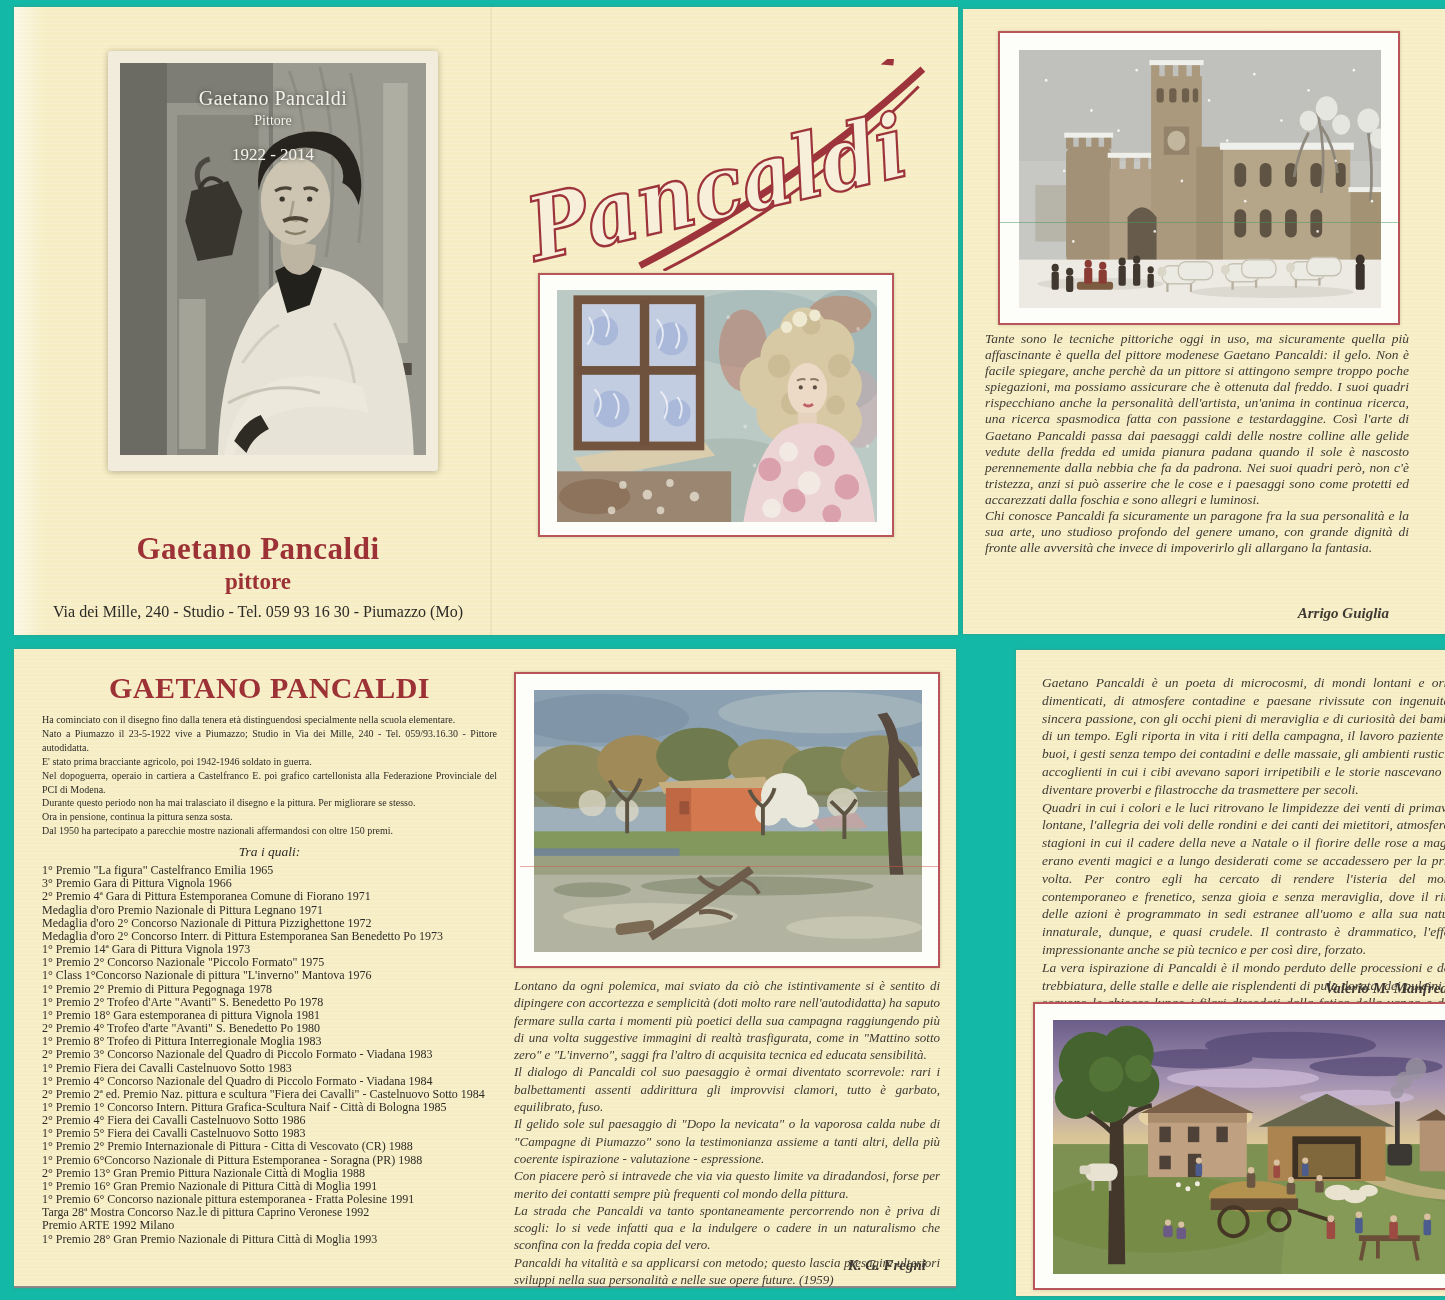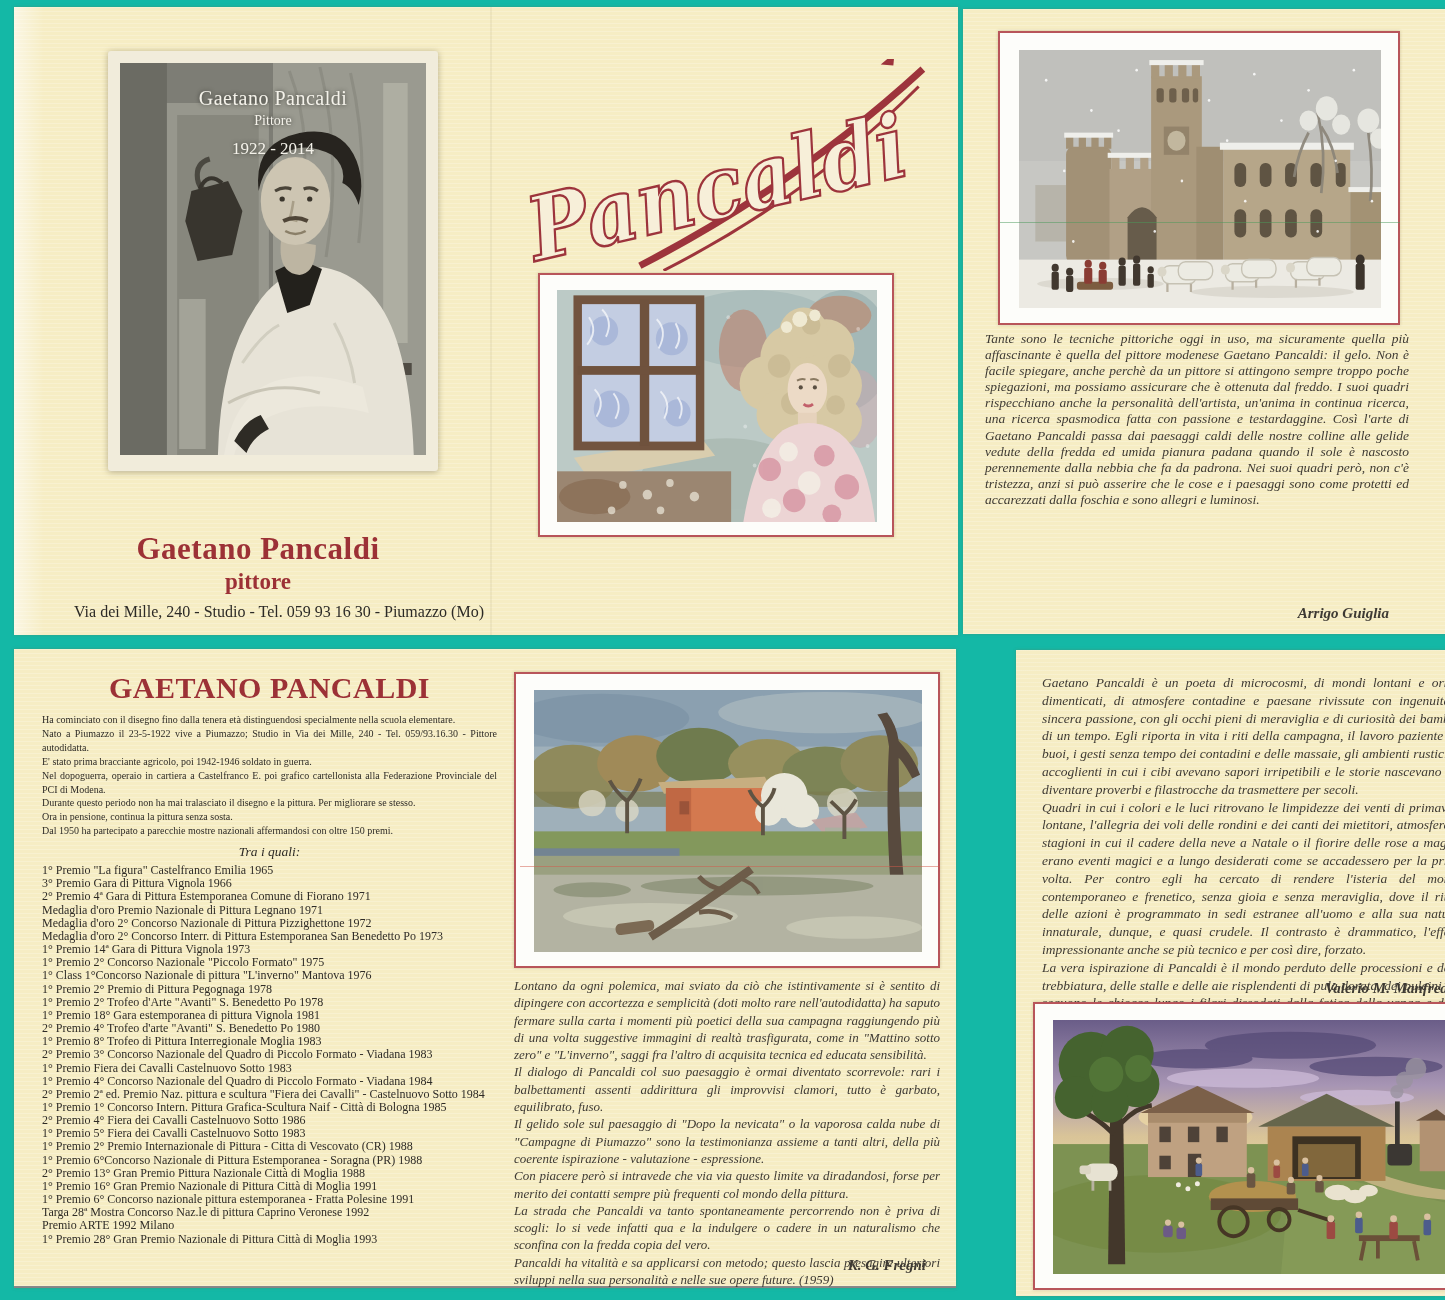--- a/index.html
+++ b/index.html
@@ -19,26 +19,26 @@
   
   .photo{position:absolute;left:94px;top:44px;width:330px;height:420px;background:#f1ecdb;
          padding:12px 12px 16px 12px;box-sizing:border-box;border-radius:3px;
          box-shadow:0 1px 6px rgba(60,50,20,.35);}
   .photo-inner{position:relative;width:100%;height:100%;overflow:hidden;background:#8f8f87;}
   .photo-inner svg{display:block;width:100%;height:100%;}
   .photo-caption{position:absolute;left:0;right:0;top:24px;text-align:center;color:#f4f2ea;
          text-shadow:0 0 4px rgba(40,40,35,.8);}
   .photo-caption .pc-name{font-size:20px;letter-spacing:.5px;}
   .photo-caption .pc-role{font-size:14px;margin-top:3px;}
-  .photo-caption .pc-years{font-size:17px;margin-top:10px;}
+  .photo-caption .pc-years{font-size:17px;margin-top:16px;}
 
   .cover-block{position:absolute;left:18px;top:524px;width:452px;text-align:center;}
   .cover-name{font-size:31px;font-weight:bold;color:#9c3136;letter-spacing:.5px;}
   .cover-role{font-size:23px;font-weight:bold;color:#9c3136;margin-top:2px;}
-  .cover-address{font-size:16px;color:#2c2а26;color:#2c2a26;margin-top:8px;text-align:right;}
+  .cover-address{font-size:16px;color:#2c2а26;color:#2c2a26;margin-top:8px;}
 
   .signature-svg{position:absolute;left:480px;top:52px;width:456px;height:212px;}
 
   
   .frame{position:absolute;background:#fdfdfa;border:2px solid #b8555a;box-sizing:border-box;
          box-shadow:0 0 3px rgba(100,80,40,.25);}
   .frame svg{position:absolute;display:block;}
   .frame-woman{left:524px;top:266px;width:356px;height:264px;}
   .frame-woman svg{left:17px;top:15px;width:320px;height:232px;}
   .frame-castle{left:35px;top:22px;width:402px;height:294px;}
@@ -360,20 +360,21 @@
             <circle cx="250" cy="150" r="1.4"></circle>
             <circle cx="60" cy="190" r="1.4"></circle>
           <circle cx="330" cy="180" r="1.4"></circle>
             <circle cx="390" cy="150" r="1.4"></circle>
             <circle cx="150" cy="180" r="1.4"></circle>
         </g>
       </svg>
     </div>
     <div class="essay essay-guiglia">
         <div class="para">Tante sono le tecniche pittoriche oggi in uso, ma sicuramente quella più affascinante è quella del pittore modenese Gaetano Pancaldi: il gelo. Non è facile spiegare, anche perchè da un pittore si attingono sempre troppo poche spiegazioni, ma possiamo assicurare che è ottenuta dal freddo. I suoi quadri rispecchiano anche la personalità dell'artista, un'anima in continua ricerca, una ricerca spasmodica fatta con passione e testardaggine. Così l'arte di Gaetano Pancaldi passa dai paesaggi caldi delle nostre colline alle gelide vedute della fredda ed umida pianura padana quando il sole è nascosto perennemente dalla nebbia che fa da padrona. Nei suoi quadri però, non c'è tristezza, anzi si può asserire che le cose e i paesaggi sono come protetti ed accarezzati dalla foschia e sono allegri e luminosi.</div>
+        <div class="para">Chi conosce Pancaldi fa sicuramente un paragone fra la sua personalità e la sua arte, uno studioso profondo del genere umano, con grande dignità di fronte alle avversità che invece di impoverirlo gli allargano la fantasia.</div>
       </div>
     <div class="sig sig-guiglia">Arrigo Guiglia</div>
   </section>
 
   <section class="panel panel-bio">
     <div class="bio-col">
       <h2 class="bio-title">GAETANO PANCALDI</h2>
       <div>
           <div class="bio-para">Ha cominciato con il disegno fino dalla tenera età distinguendosi specialmente nella scuola elementare.</div>
           <div class="bio-para">Nato a Piumazzo il 23-5-1922 vive a Piumazzo; Studio in Via dei Mille, 240 - Tel. 059/93.16.30 - Pittore autodidatta.</div>

